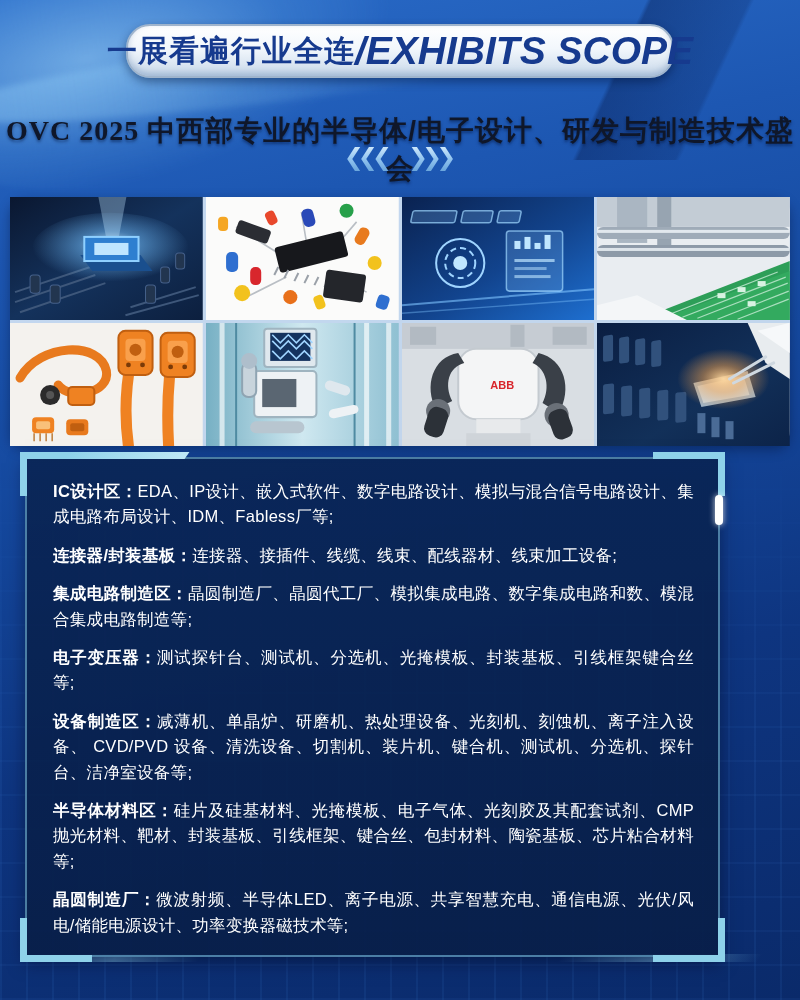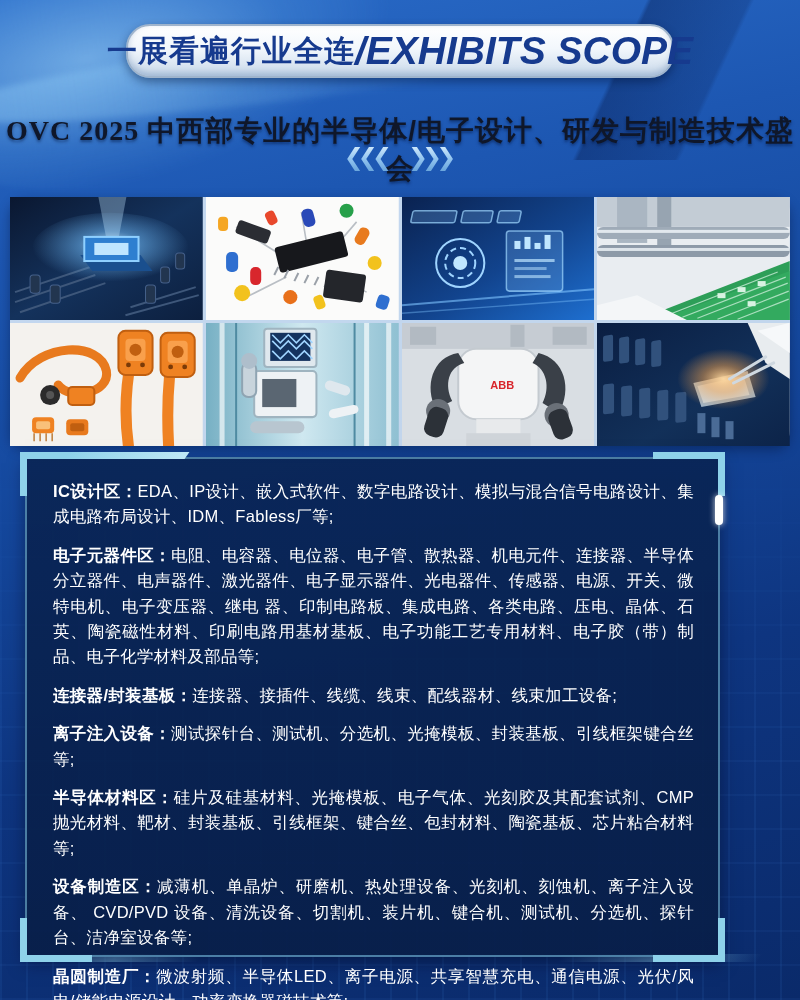--- a/index.html
+++ b/index.html
@@ -400,19 +400,19 @@
 
 <div class="panel">
   <div class="corner tl"></div>
   <div class="corner tr"></div>
   <div class="corner bl"></div>
   <div class="corner br"></div>
   <div class="notch"></div>
   <div class="side-pill"></div>
 
   <p class="sec"><b>IC设计区：</b><span>EDA、IP设计、嵌入式软件、数字电路设计、模拟与混合信号电路设计、集成电路布局设计、IDM、Fabless厂等;</span></p>
-  <p class="sec"><b>电子元器件区：</b><span>电阻、电容器、电位器、电子管、散热器、机电元件、连接器、半导体分立器件、电声器件、激光器件、电子显示器件、光电器件、传感器、电源、开关、微特电机、电子变压器、继电 器、印制电路板、集成电路、各类电路、压电、晶体、石英、陶瓷磁性材料、印刷电路用基材基板、电子功能工艺专用材料、电子胶（带）制品、电子化学材料及部品等;</span></p>
   <p class="sec"><b>连接器/封装基板：</b><span>连接器、接插件、线缆、线束、配线器材、线束加工设备;</span></p>
-  <p class="sec"><b>离子注入设备：</b><span>测试探针台、测试机、分选机、光掩模板、封装基板、引线框架键合丝等;</span></p>
+  <p class="sec"><b>集成电路制造区：</b><span>晶圆制造厂、晶圆代工厂、模拟集成电路、数字集成电路和数、模混合集成电路制造等;</span></p>
+  <p class="sec"><b>电子变压器：</b><span>测试探针台、测试机、分选机、光掩模板、封装基板、引线框架键合丝等;</span></p>
+  <p class="sec"><b>设备制造区：</b><span>减薄机、单晶炉、研磨机、热处理设备、光刻机、刻蚀机、离子注入设备、 CVD/PVD 设备、清洗设备、切割机、装片机、键合机、测试机、分选机、探针台、洁净室设备等;</span></p>
   <p class="sec"><b>半导体材料区：</b><span>硅片及硅基材料、光掩模板、电子气体、光刻胶及其配套试剂、CMP抛光材料、靶材、封装基板、引线框架、键合丝、包封材料、陶瓷基板、芯片粘合材料等;</span></p>
-  <p class="sec"><b>设备制造区：</b><span>减薄机、单晶炉、研磨机、热处理设备、光刻机、刻蚀机、离子注入设备、 CVD/PVD 设备、清洗设备、切割机、装片机、键合机、测试机、分选机、探针台、洁净室设备等;</span></p>
   <p class="sec"><b>晶圆制造厂：</b><span>微波射频、半导体LED、离子电源、共享智慧充电、通信电源、光伏/风电/储能电源设计、功率变换器磁技术等;</span></p>
 </div>
 
 </body></html>

